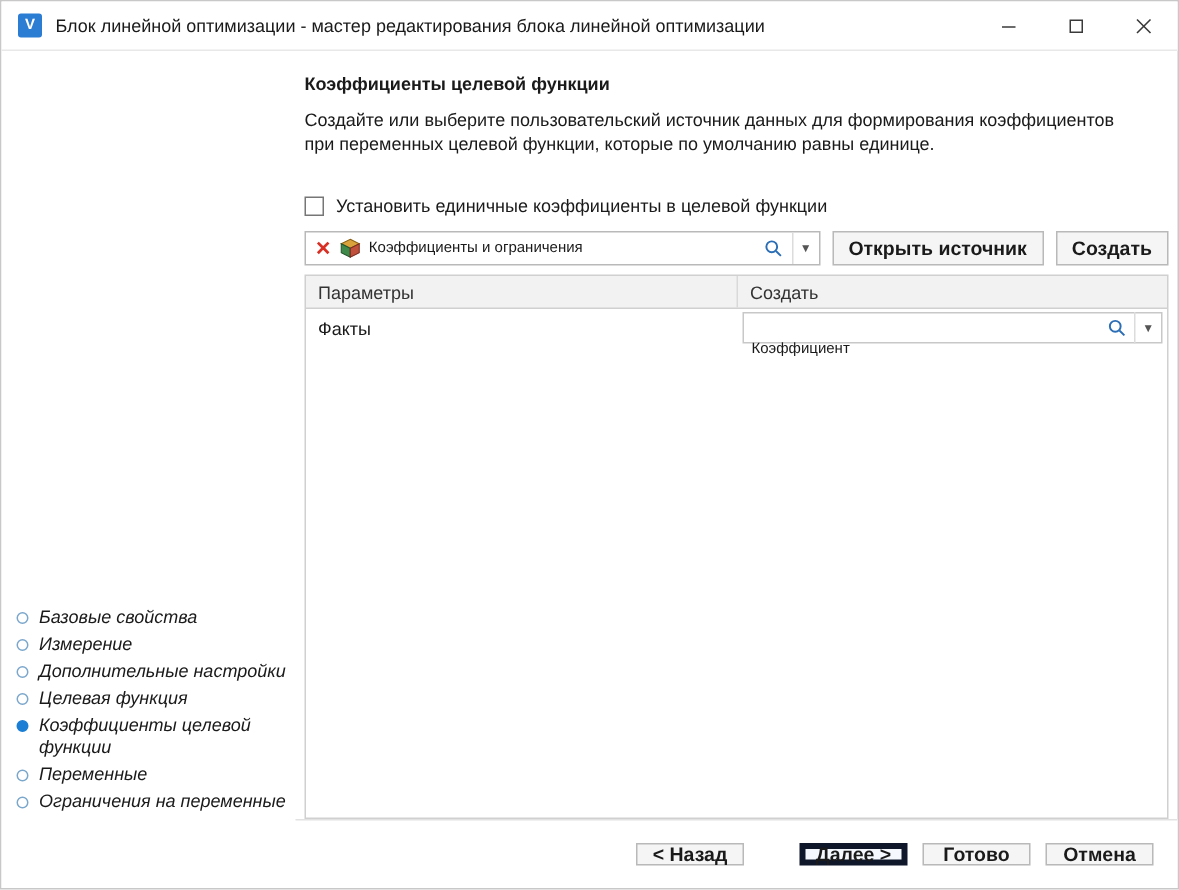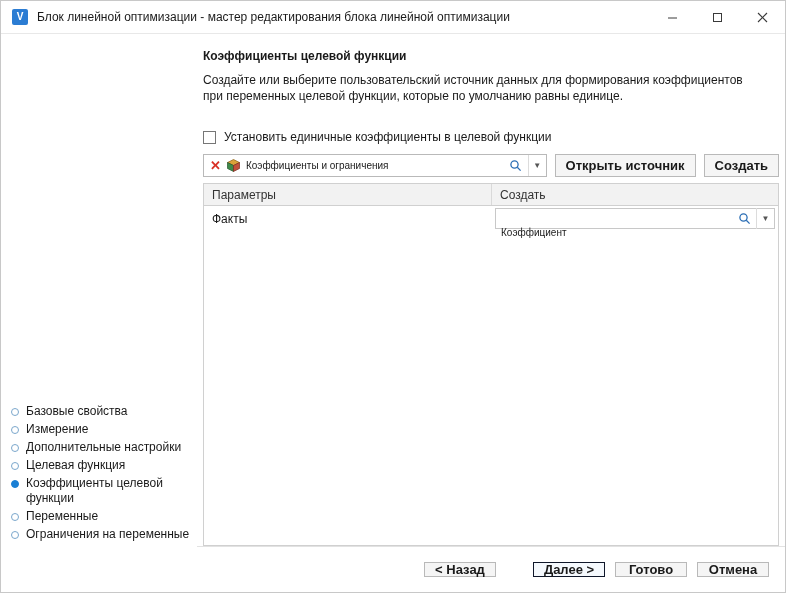--- a/index.html
+++ b/index.html
@@ -87,20 +87,21 @@
     position: absolute;
     left: 10px;
     bottom: 47px;
     width: 180px;
   }
   .nav-item {
     display: flex;
     align-items: flex-start;
     margin-bottom: 3px;
     line-height: 15px;
+    font-style: italic;
   }
   .nav-bullet {
     width: 8px;
     height: 8px;
     border: 1px solid #7ba7cc;
     border-radius: 50%;
     box-sizing: border-box;
     margin-top: 4px;
     margin-right: 7px;
     flex: 0 0 auto;
@@ -325,21 +326,21 @@
     padding-right: 16px;
     box-sizing: border-box;
   }
   .footer .btn {
     width: 72px;
     height: 15px;
     margin-left: 10px;
     padding: 0;
   }
   .footer .btn.default {
-    border: 1px solid #0f172a;
+    border: 4px solid #0f172a;
     background: #f5f9fd;
     margin-left: 37px;
   }
 </style>
 </head>
 <body>
 
 <div class="window">
 
   <div class="titlebar">

